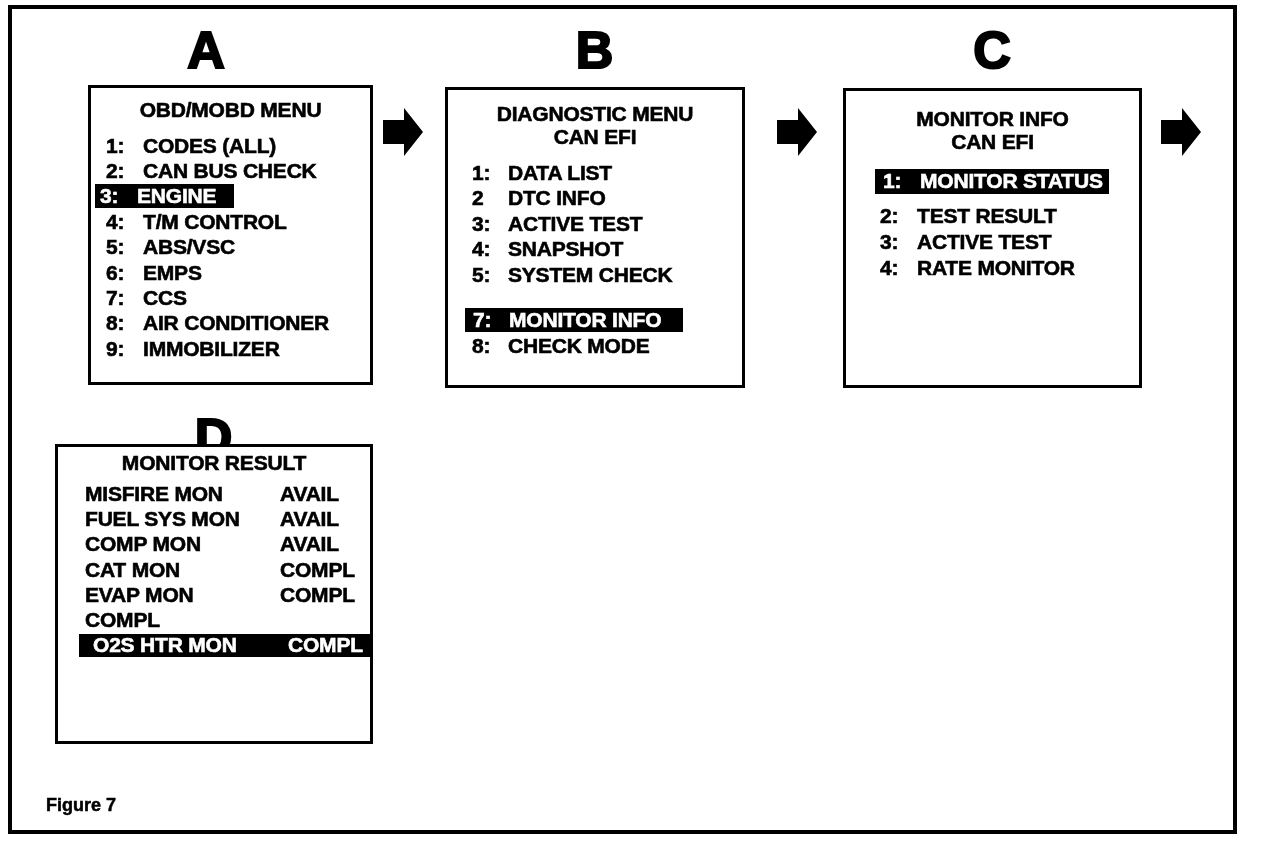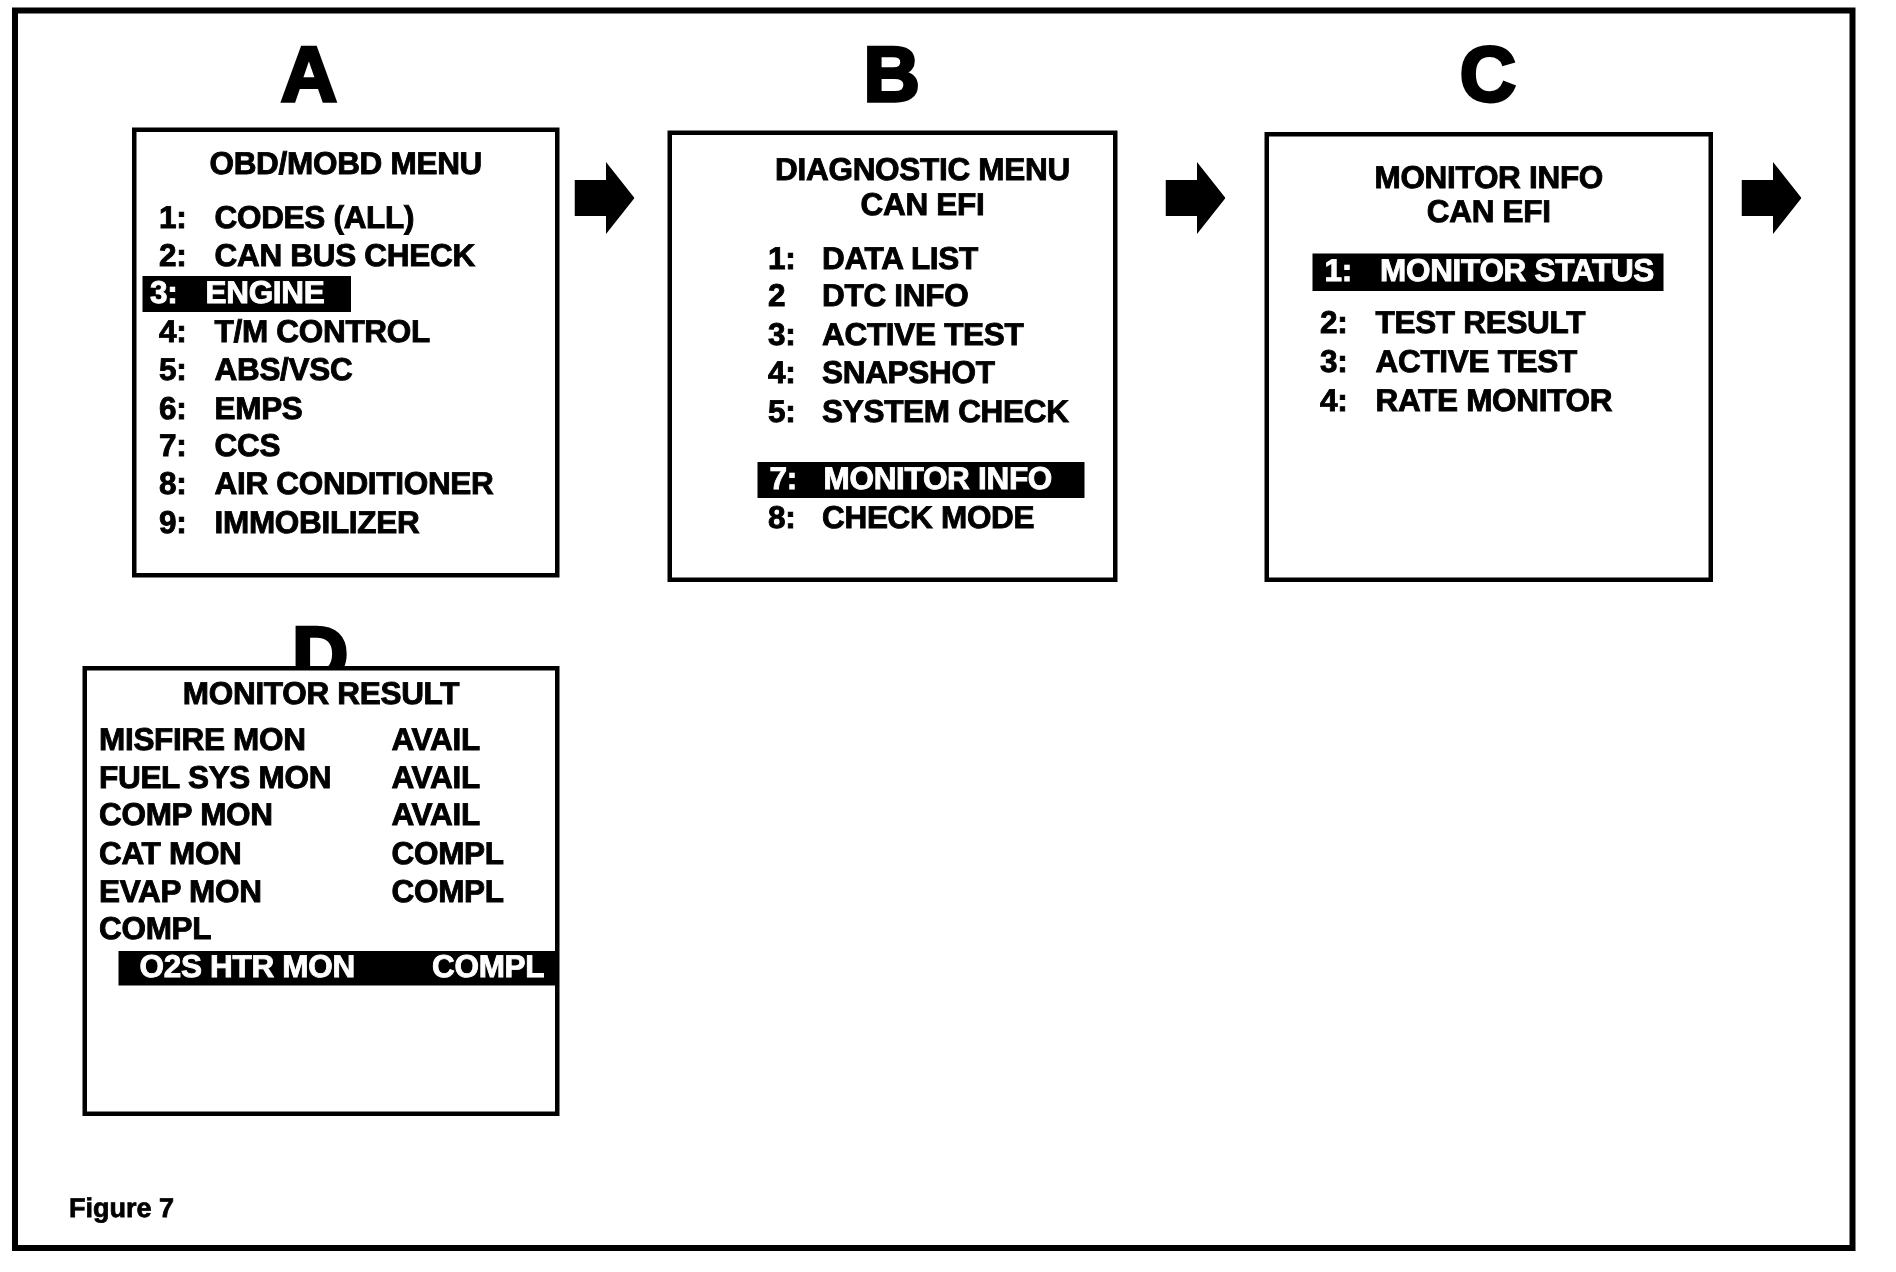--- a/index.html
+++ b/index.html
@@ -21,21 +21,21 @@
   #letter-a{left:56px;top:26px;width:301px;}
   #letter-b{left:445px;top:26px;width:300px;}
   #letter-c{left:843px;top:26px;width:299px;}
   #letter-d{left:55px;top:413px;width:318px;}
   
   .panel{
     position:absolute;border:3px solid #000;box-sizing:border-box;background:#fff;
     font-size:21px;letter-spacing:-0.2px;-webkit-text-stroke-width:0.6px;
   }
   #panel-a{left:72px;top:85px;width:285px;height:300px;margin-left:16px;}
-  #panel-b{left:445px;top:87px;width:300px;height:301px;padding-left:40px;}
+  #panel-b{left:445px;top:87px;width:300px;height:301px;}
   #panel-c{left:843px;top:88px;width:299px;height:300px;}
   #panel-d{left:55px;top:444px;width:318px;height:300px;}
   .ptitle{text-align:center;line-height:23px;}
   #panel-a .ptitle{margin-top:10px;}
   #panel-b .ptitle{margin-top:12px;}
   #panel-c .ptitle{margin-top:16px;}
   #panel-d .ptitle{margin-top:4px;line-height:24px;}
   #panel-a .items{margin-top:12px;}
   #panel-b .items{margin-top:12px;}
   #panel-c .items{margin-top:15px;}
@@ -50,21 +50,21 @@
   .num{display:inline-block;width:37px;flex:0 0 auto;}
   #panel-b .num{width:36px;}
   .mi.hl .bar{background:#000;color:#fff;height:24px;align-self:center;}
   #panel-a .mi.hl .bar{margin-left:4px;padding:0 18px 0 5px;}
   #panel-b .mi.hl .bar{margin-left:17px;padding:0 22px 0 8px;}
   #panel-c .mi.hl .bar{margin-left:29px;padding:0 6px 0 8px;height:25px;}
   #panel-c .mi.hl{margin-bottom:9px;}
   .spacer{height:20px;}
   
   #panel-d .rows{margin-top:6px;}
-  .dr{height:25.3px;display:flex;align-items:center;padding-left:8px;}
+  .dr{height:25.3px;display:flex;align-items:center;padding-left:27px;}
   .dn{display:inline-block;width:195px;flex:0 0 auto;}
   .dr.hl{padding-left:16px;}
   .dr.hl .dbar{
     margin-left:5px;width:305px;height:23px;background:#000;color:#fff;
     display:flex;align-items:center;padding-left:14px;box-sizing:border-box;
   }
   
   .flow-arrow{position:absolute;width:40px;height:48px;}
   #arrow-ab{left:383px;top:108px;}
   #arrow-bc{left:777px;top:108px;}

